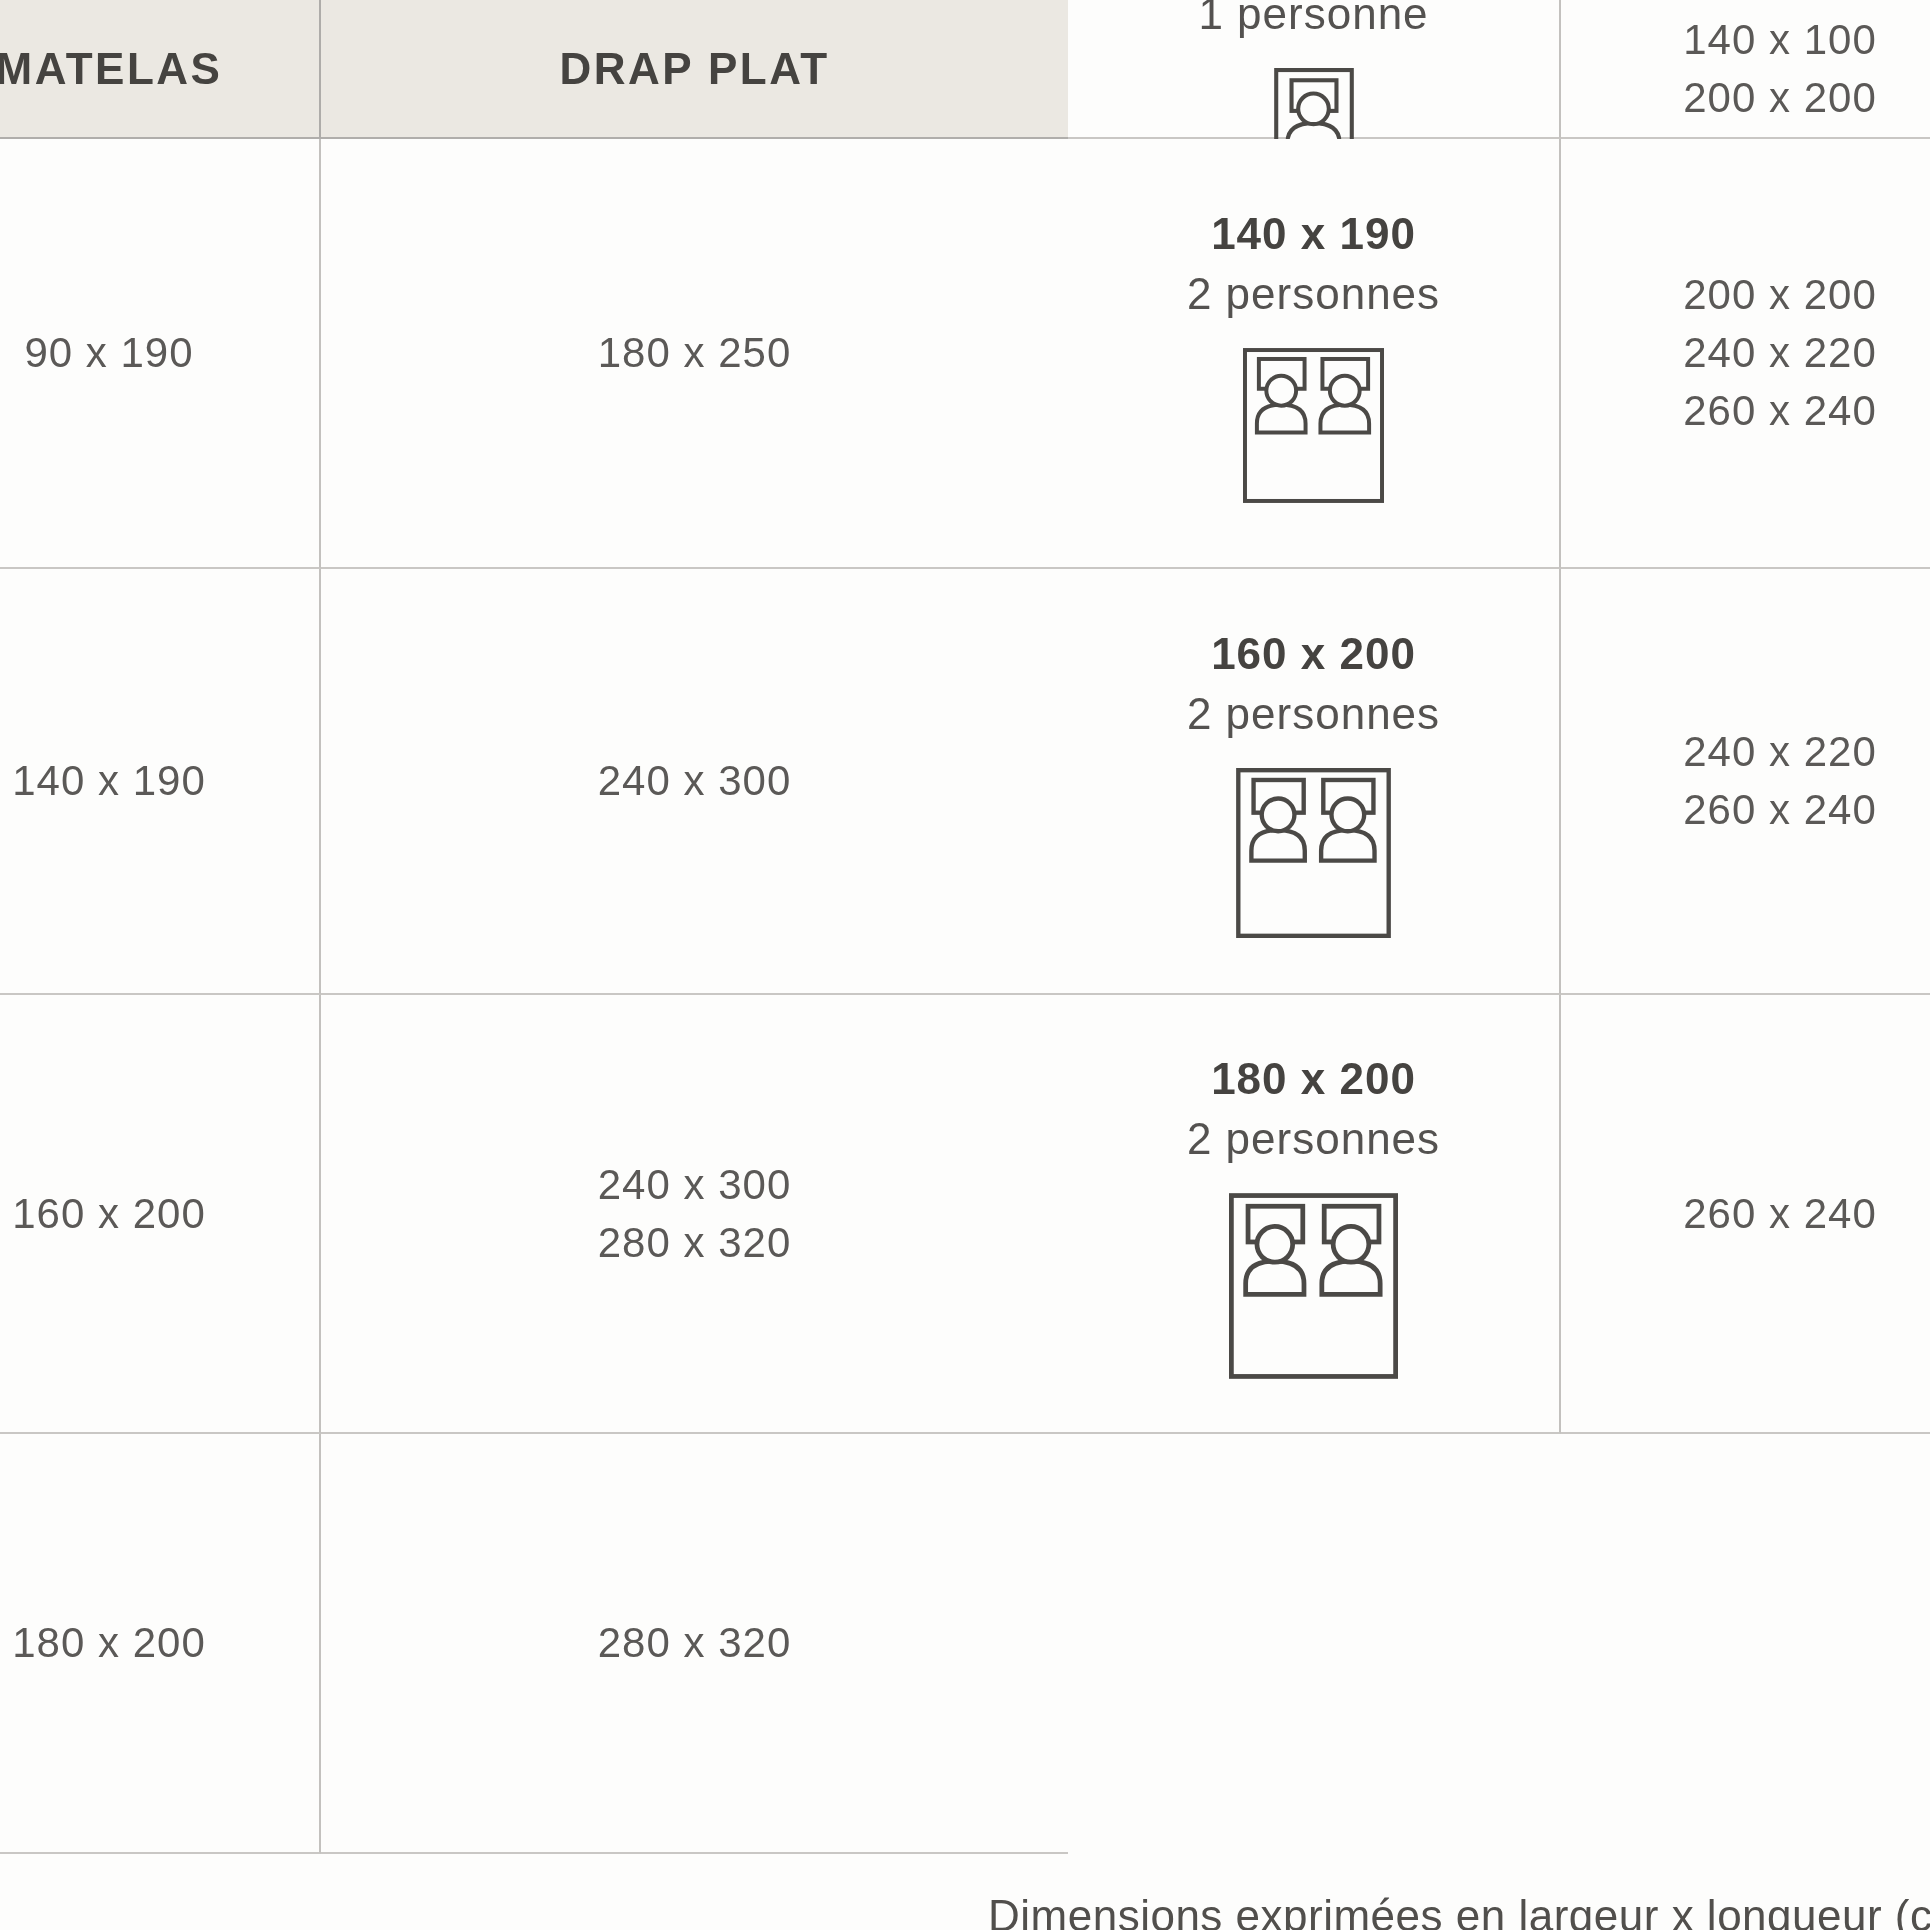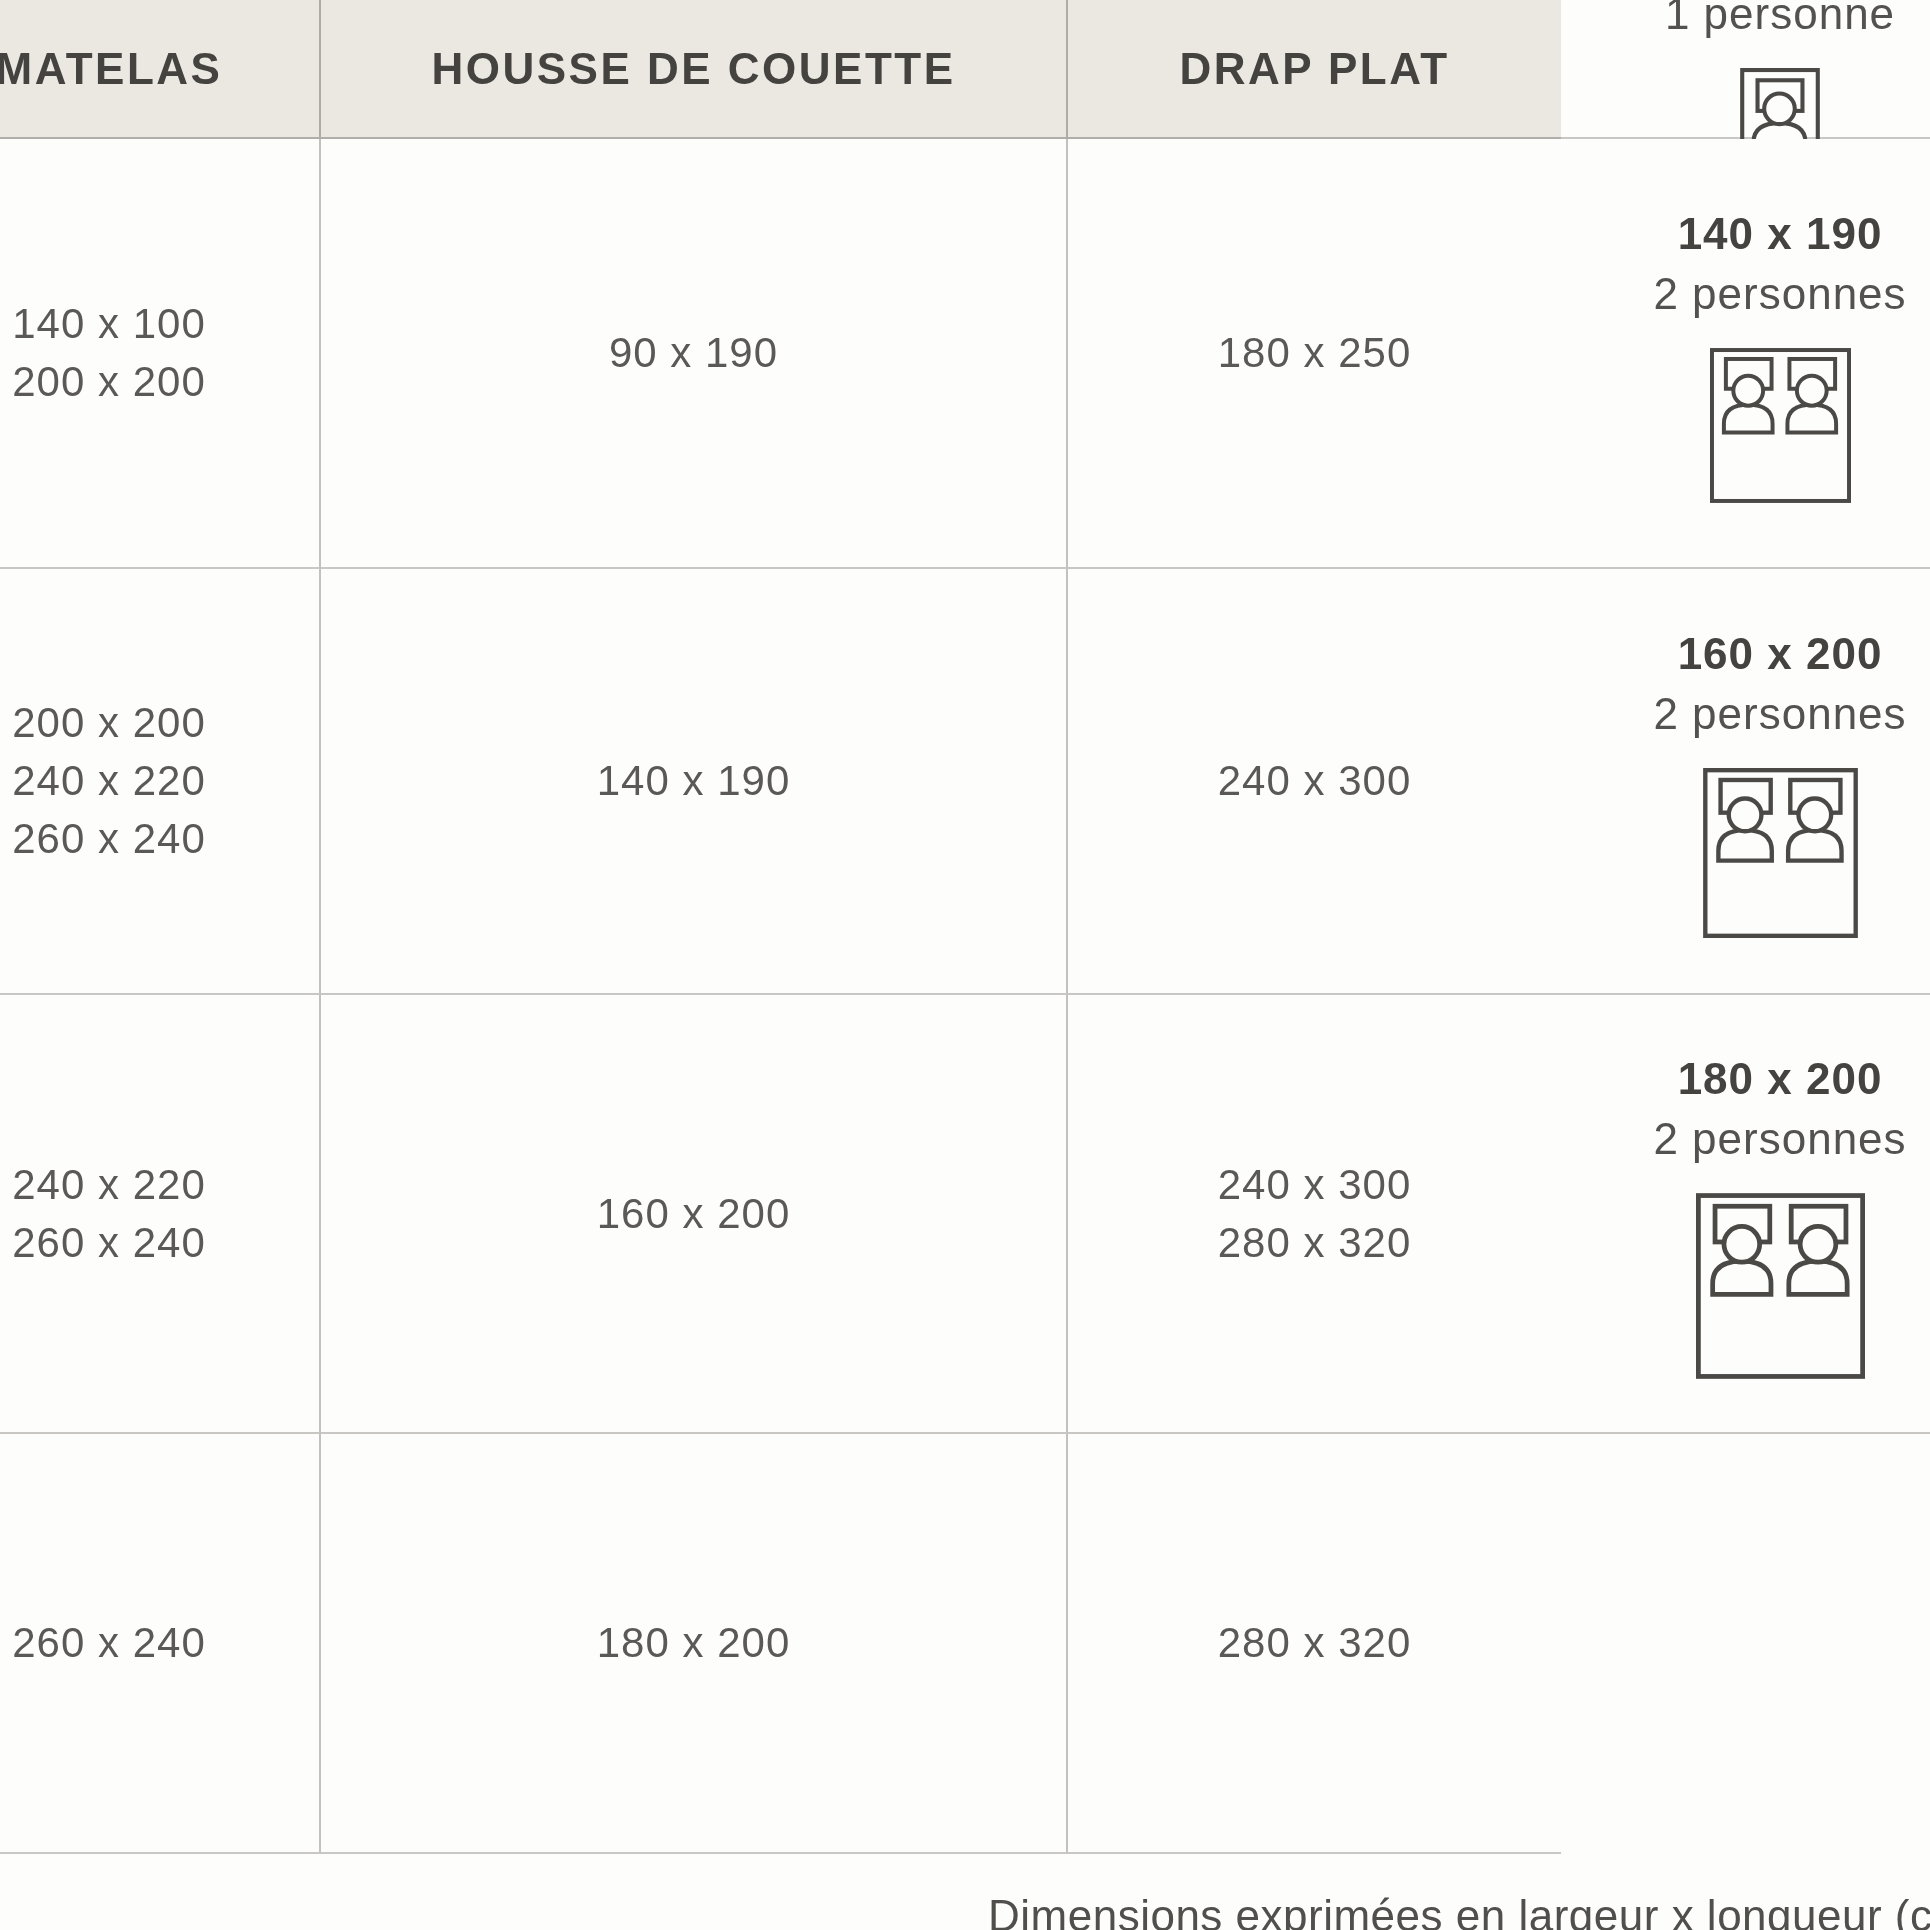--- a/index.html
+++ b/index.html
@@ -81,21 +81,20 @@
 
   svg .stroke{ fill:none; stroke:#4b4946; stroke-width:4; }
   svg .mask{ fill:#fdfdfc; stroke:#4b4946; stroke-width:4; }
 </style>
 </head>
 <body>
 
 <div class="size-table">
 
   <div class="cell th">MATELAS</div>
-  <div class="cell th">HOUSSE DE COUETTE</div>
   <div class="cell th last-col">DRAP PLAT</div>
 
   <div class="cell">
     <div class="size-bold">90 x 190</div>
     <div class="persons">1 personne</div>
     <div class="bed-icon-box">
       <svg width="80" height="145" viewBox="0 0 78 142">
         <rect class="stroke" x="2" y="2" width="74" height="138"></rect>
         <rect class="mask" x="17" y="12" width="44" height="30"></rect>
         <path class="mask" d="M13 82 L13 73 Q13 54 38.5 54 Q64 54 64 73 L64 82 Z"></path>

